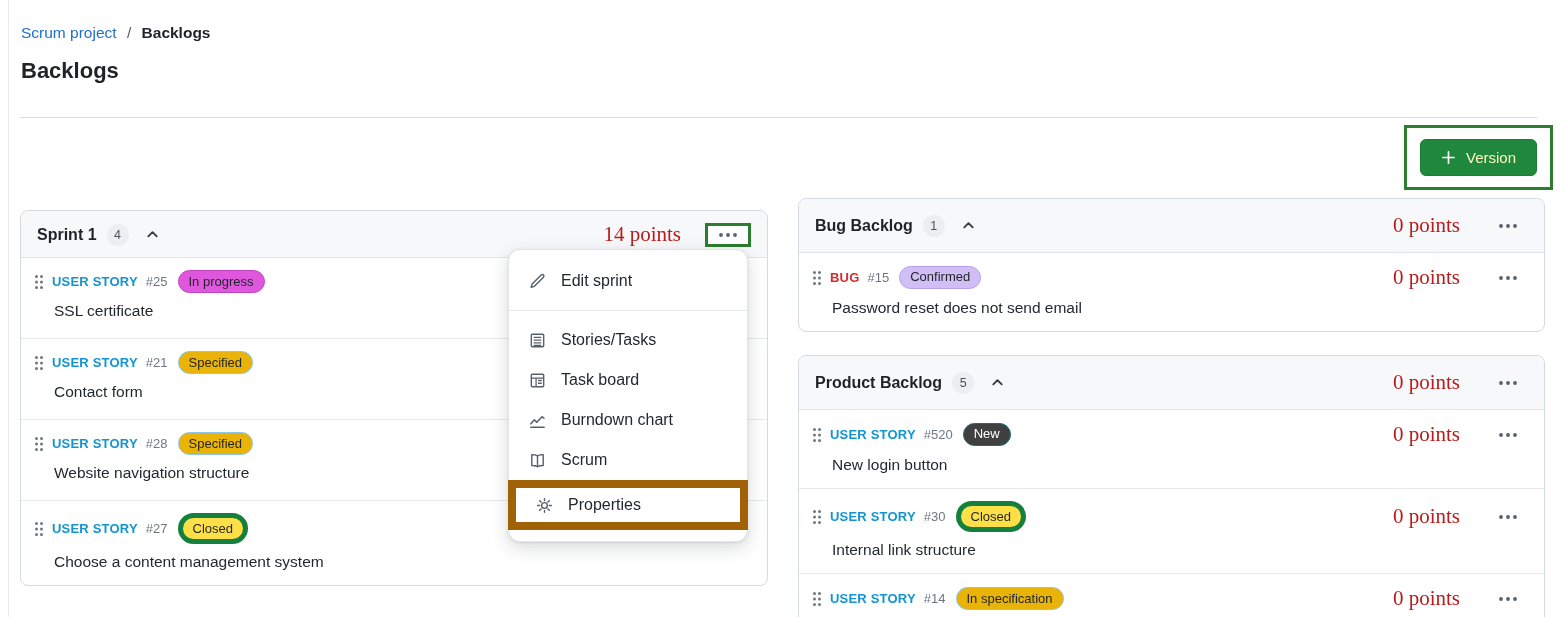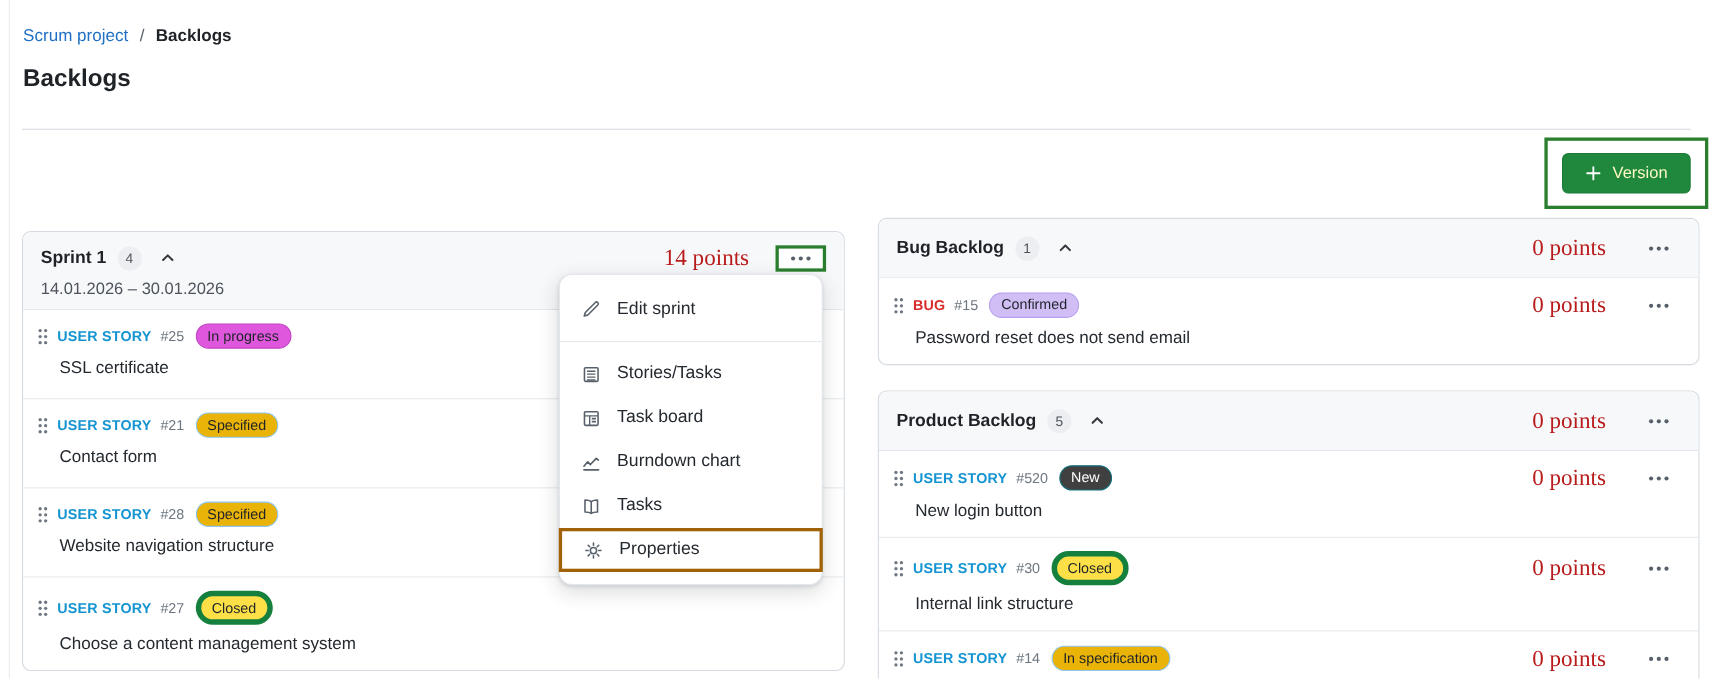--- a/index.html
+++ b/index.html
@@ -61,21 +61,21 @@
   .bug-panel { top:198px; }
   .product-panel { top:355px; }
   .right-panel .row-points { margin-left:auto; }
   .right-panel .panel-header { padding:14px 16px; }
 
   
   .context-menu { position:absolute; left:508px; top:249px; width:240px; background:#fff; border:1px solid #e3e6ea; border-radius:12px; box-shadow:0 6px 18px rgba(27,31,36,.16), 0 1px 3px rgba(27,31,36,.1); padding:11px 0; z-index:50; }
   .menu-item { display:flex; align-items:center; gap:14px; height:40px; padding:0 18px; font-size:16px; color:#24292f; cursor:pointer; }
   .menu-icon { display:inline-flex; width:20px; justify-content:center; color:#57606a; flex-shrink:0; }
   .menu-divider { border:none; border-top:1px solid #e5e8eb; margin:9px 0; }
-  .menu-item-annotation { border:3px solid #a16207; margin:0 -1px; }
+  .menu-item-annotation { border:8px solid #a16207; margin:0 -1px; }
   .menu-item-annotation .menu-item { height:34px; }
 </style>
 </head>
 <body>
 
 <div class="page">
   <div class="left-edge"></div>
 
   <nav class="breadcrumb">
     <a>Scrum project</a>
@@ -110,21 +110,20 @@
         <span class="ellipsis-annotation annotation">
           <button class="ellipsis-btn">
             <svg width="20" height="6" viewBox="0 0 20 6">
                 <circle cx="3" cy="3" r="1.9" fill="currentColor"></circle>
                 <circle cx="10" cy="3" r="1.9" fill="currentColor"></circle>
                 <circle cx="17" cy="3" r="1.9" fill="currentColor"></circle>
               </svg>
           </button>
         </span>
       </div>
-      <div class="sprint-date">14.01.2026 – 30.01.2026</div>
     </div>
 
     <div class="row">
       <div class="row-line1">
         <button class="drag-handle">
             <svg width="10" height="16" viewBox="0 0 10 16">
               <g fill="currentColor">
                 <circle cx="2.5" cy="2.5" r="1.5"></circle>
                 <circle cx="7.5" cy="2.5" r="1.5"></circle>
                 <circle cx="2.5" cy="8" r="1.5"></circle>
@@ -398,21 +397,21 @@
       </span>
       <span>Burndown chart</span>
     </div>
     <div class="menu-item">
       <span class="menu-icon">
         <svg width="19" height="19" viewBox="0 0 20 20" fill="none" stroke="currentColor" stroke-width="1.5" stroke-linejoin="round">
             <path d="M10 5.2C8.6 4.1 6.7 3.8 4 3.8v11.4c2.7 0 4.6.3 6 1.4 1.4-1.1 3.3-1.4 6-1.4V3.8c-2.7 0-4.6.3-6 1.4z"></path>
             <path d="M10 5.2v11.4"></path>
           </svg>
       </span>
-      <span>Tasks</span>
+      <span>Scrum</span>
     </div>
     <div class="menu-item-annotation annotation">
       <div class="menu-item">
         <span class="menu-icon">
           <svg width="19" height="19" viewBox="0 0 20 20" fill="none" stroke="currentColor" stroke-width="1.5">
               <circle cx="10" cy="10" r="3"></circle>
               <path d="M10 2.8v2.1M10 15.1v2.1M2.8 10h2.1M15.1 10h2.1M4.9 4.9l1.5 1.5M13.6 13.6l1.5 1.5M15.1 4.9l-1.5 1.5M6.4 13.6l-1.5 1.5" stroke-linecap="round"></path>
             </svg>
         </span>
         <span>Properties</span>

